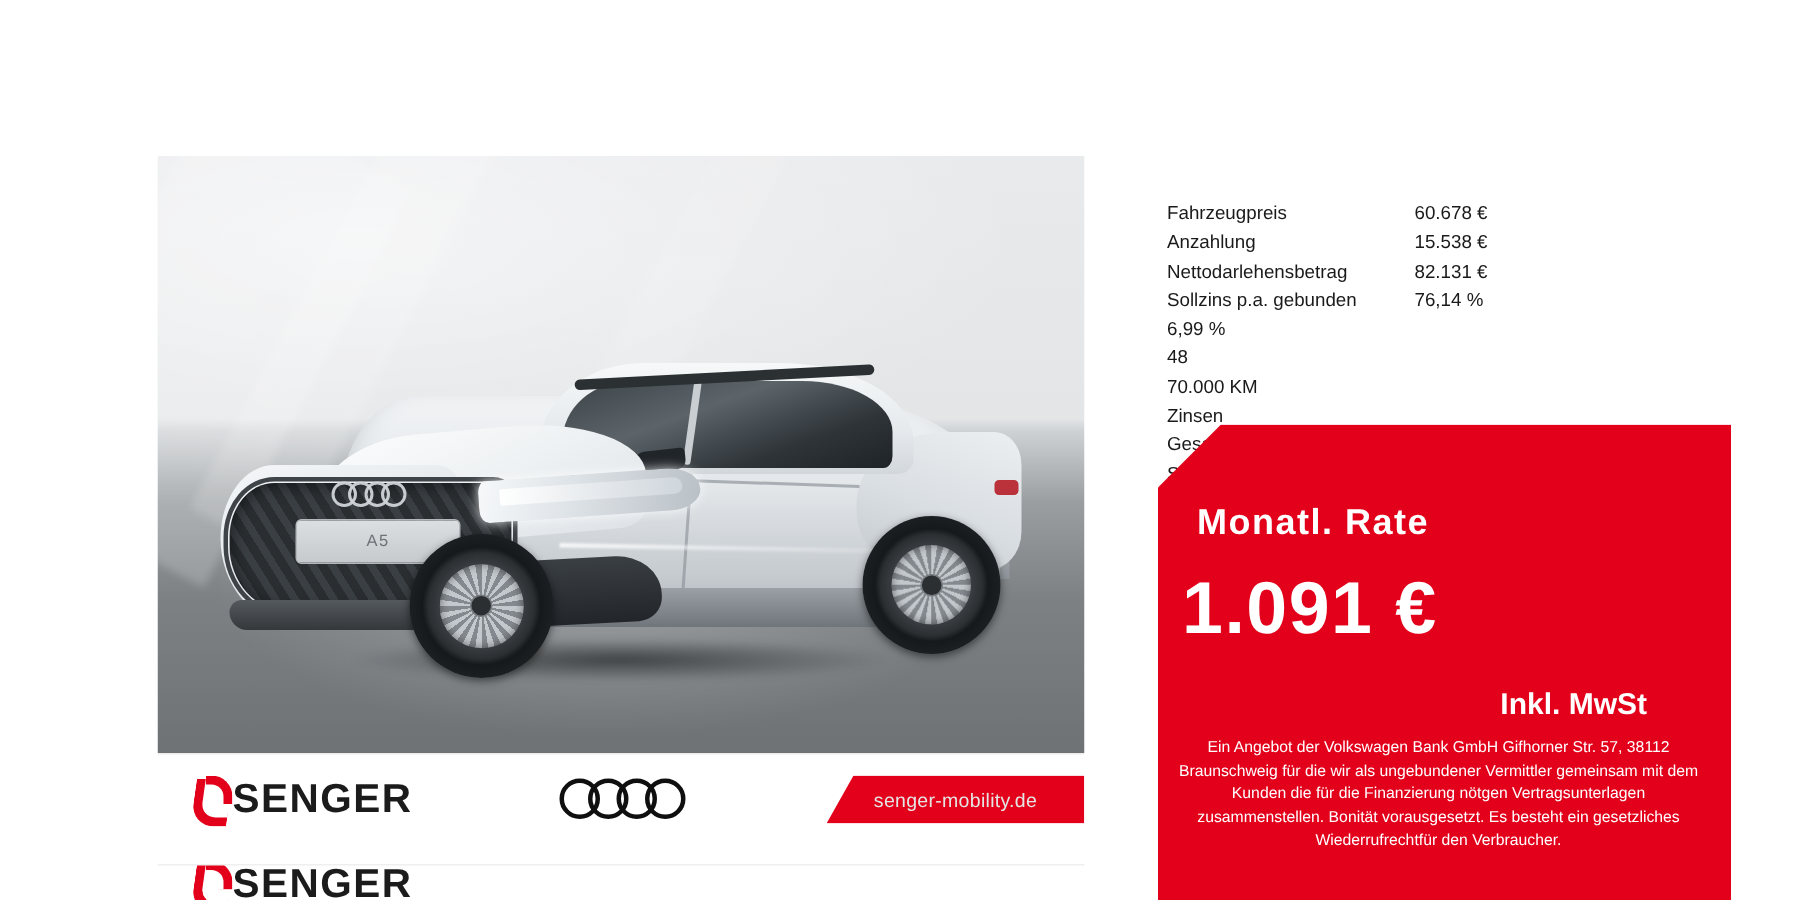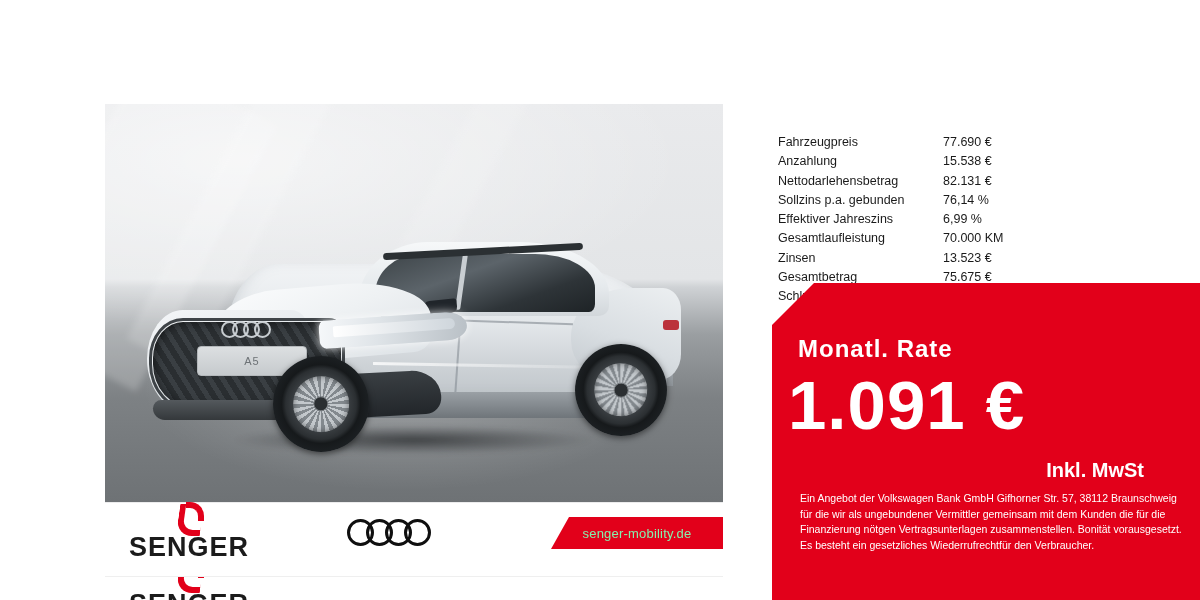--- a/index.html
+++ b/index.html
@@ -195,42 +195,42 @@
     background:linear-gradient(90deg, rgba(255,255,255,.8), rgba(255,255,255,.1));
     transform:rotate(1deg); filter:blur(.6px);
   }
 
   
   .dealer-bar {
     position:absolute; left:0; top:398px; width:618px; height:60px;
     background:#ffffff; border-top:1px solid #ececed;
     display:flex; align-items:center;
   }
-  .senger-logo { display:flex; align-items:center; margin-left:20px;flex-direction:column; }
+  .senger-logo { display:flex; align-items:flex-start; margin-left:20px; }
   .senger-swoosh { width:26px; height:30px; position:relative; }
   .senger-swoosh::before{
     content:""; position:absolute; left:4px; top:2px; width:18px; height:26px;
     border-left:6px solid #e2001a; border-bottom:6px solid #e2001a;
     border-radius:0 0 0 16px; transform:skewX(-8deg);
   }
   .senger-swoosh::after{
     content:""; position:absolute; left:12px; top:0px; width:12px; height:13px;
     border-top:6px solid #e2001a; border-right:6px solid #e2001a;
     border-radius:0 14px 0 0;
   }
   .senger-word { font-size:27px; font-weight:bold; letter-spacing:1px; color:#1b1b1b; margin-left:4px; }
   .audi-rings { display:flex; align-items:center; margin-left:98px; }
   .audi-rings i {
     display:block; width:27px; height:27px; border:3.4px solid #0f0f0f;
     border-radius:50%; margin-left:-8px;
   }
   .audi-rings i:first-child { margin-left:0; }
   .url-flag {
     position:absolute; right:0; top:14px; width:172px; height:32px;
-    background:#e2001a; color:#86efac;
+    background:#e2001a; color:#e5e5e5;
     display:flex; align-items:center; justify-content:center;
     font-size:13px; letter-spacing:.2px;
     clip-path:polygon(18px 0, 100% 0, 100% 100%, 0 100%);
   }
 
   
   .peek-bar {
     position:absolute; left:105px; top:576px; width:618px; height:40px;
     background:#fff; border-top:1px solid #efefef; overflow:hidden;
   }
@@ -239,38 +239,38 @@
   
   .finance {
     position:absolute; left:778px; top:133px; width:352px;
   }
   .fin-row { display:flex; font-size:12.5px; color:#1a1a1a; line-height:19.3px; }
   .fin-label { width:165px; }
   .fin-value { flex:1; }
 
   
   .rate-panel {
-    position:absolute; left:772px; top:283px; width:428px; height:317px;
+    position:absolute; left:772px; top:283px; width:382px; height:317px;
     background:#e2001a; color:#fff;
     clip-path:polygon(42px 0, 100% 0, 100% 100%, 0 100%, 0 42px);
   }
   .rate-title {
     position:absolute; left:26px; top:52px; font-size:24px; font-weight:bold;
     letter-spacing:1px;
   }
   .rate-amount {
-    position:absolute; left:16px; top:78px; font-size:69px; font-weight:bold;
+    position:absolute; left:16px; top:78px; font-size:49px; font-weight:bold;
     letter-spacing:1px; line-height:90px; white-space:nowrap;
   }
   .rate-vat {
     position:absolute; right:56px; top:176px; font-size:20px; font-weight:bold;
   }
   .rate-legal {
-    position:absolute; left:28px; right:14px; top:208px;
-    font-size:10.5px; line-height:15.6px; 
+    position:absolute; left:6px; right:14px; top:208px;
+    font-size:10.5px; line-height:15.6px; text-align:center;
   }
 </style>
 </head>
 <body>
 
 <div class="page">
 
   <div class="vehicle-card">
 
     <div class="photo">
@@ -350,47 +350,45 @@
       <div class="senger-logo">
         <div class="senger-swoosh"></div>
         <div class="senger-word">SENGER</div>
       </div>
     </div>
   </div>
 
   <div class="finance">
     <div class="fin-row">
       <div class="fin-label">Fahrzeugpreis</div>
-      <div class="fin-value">77.690 €</div>
+      <div class="fin-value">60.678 €</div>
     </div>
     <div class="fin-row">
       <div class="fin-label">Anzahlung</div>
       <div class="fin-value">15.538 €</div>
     </div>
     <div class="fin-row">
       <div class="fin-label">Nettodarlehensbetrag</div>
       <div class="fin-value">82.131 €</div>
     </div>
     <div class="fin-row">
       <div class="fin-label">Sollzins p.a. gebunden</div>
       <div class="fin-value">76,14 %</div>
     </div>
     <div class="fin-row">
-      <div class="fin-label">Effektiver Jahreszins</div>
       <div class="fin-value">6,99 %</div>
     </div>
     <div class="fin-row">
-    </div>
-    <div class="fin-row">
-      <div class="fin-label">Gesamtlaufleistung</div>
+      <div class="fin-value">48</div>
+    </div>
+    <div class="fin-row">
       <div class="fin-value">70.000 KM</div>
     </div>
     <div class="fin-row">
       <div class="fin-label">Zinsen</div>
-      <div class="fin-value">13.523 €</div>
     </div>
     <div class="fin-row">
       <div class="fin-label">Gesamtbetrag</div>
       <div class="fin-value">75.675 €</div>
     </div>
     <div class="fin-row">
       <div class="fin-label">Schlussrate (49. Rate)</div>
       <div class="fin-value">23.307 €</div>
     </div>
   </div>

